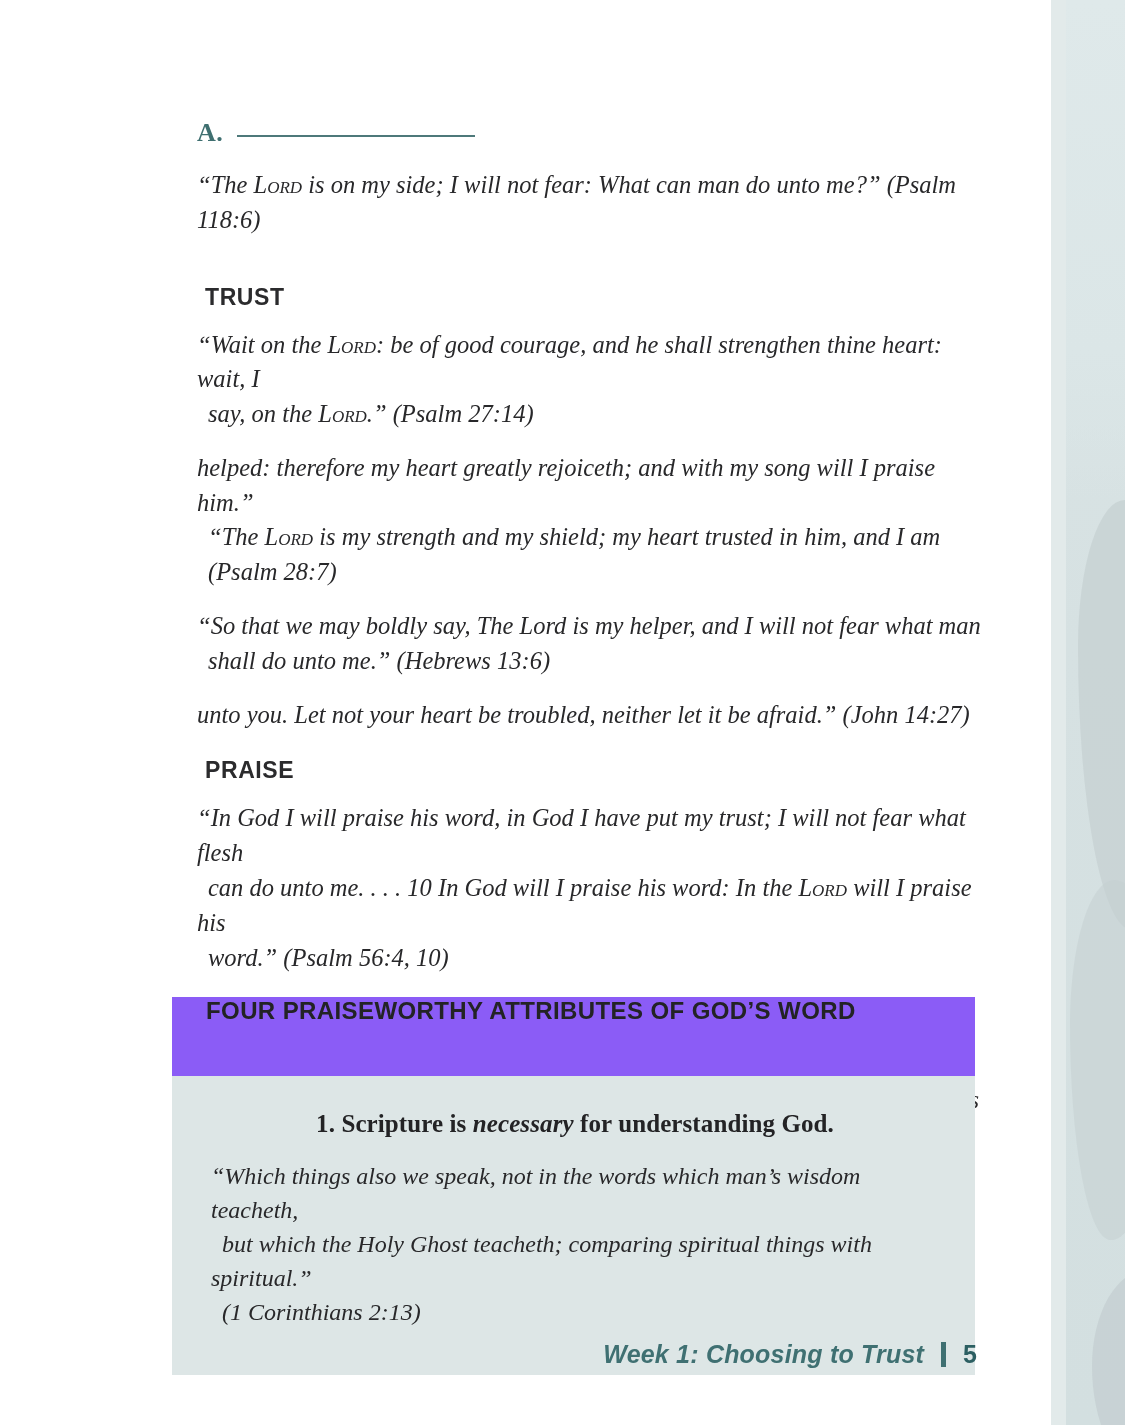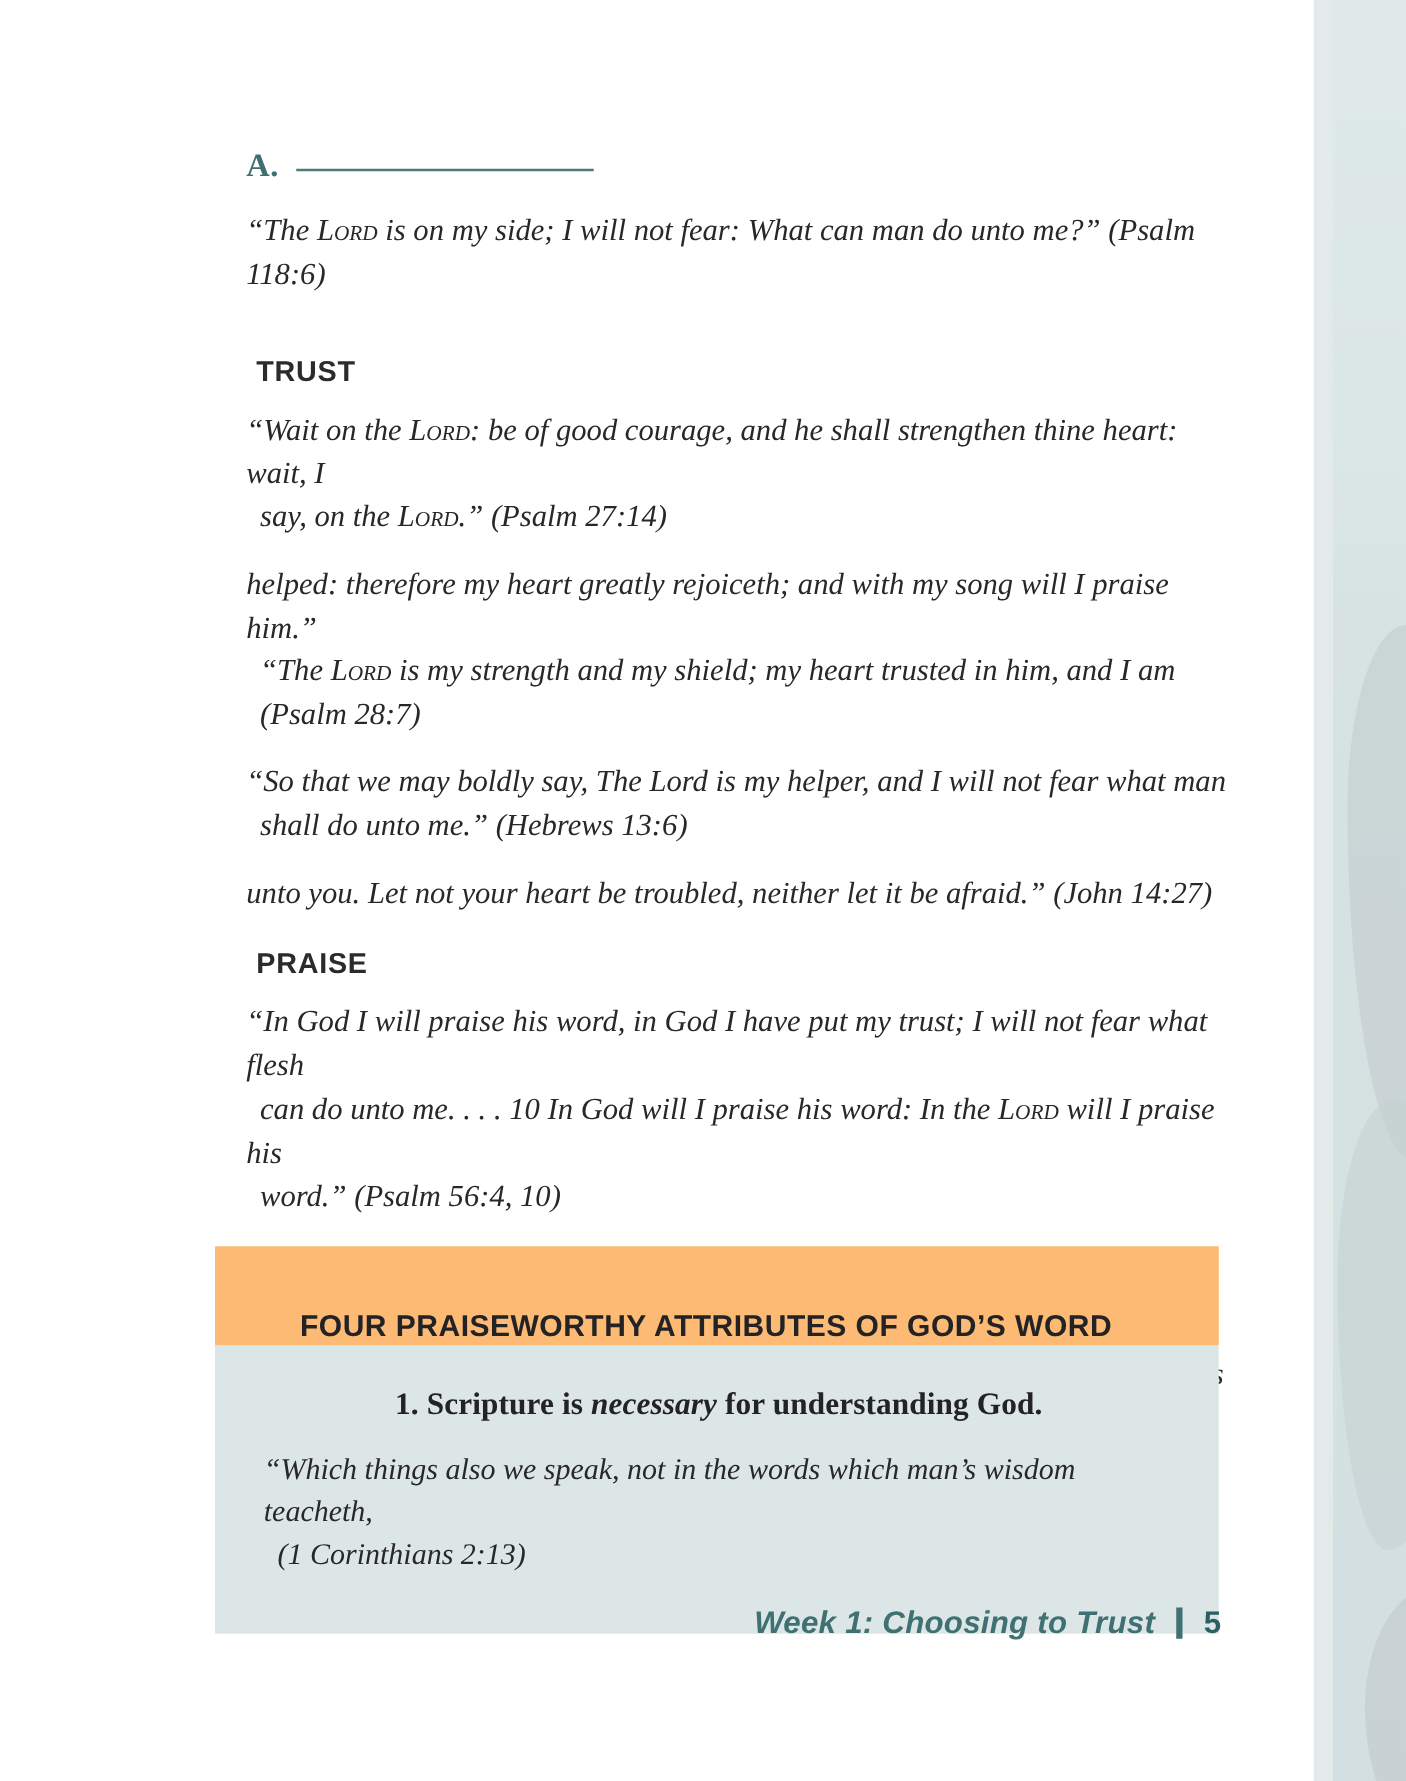--- a/index.html
+++ b/index.html
@@ -144,25 +144,25 @@
   .subhead.first { margin-top: 46px; }
 
   
   .callout {
     position: absolute;
     left: 172px;
     top: 997px;
     width: 803px;
   }
   .callout-header {
-    background: #fdba74;
+    background: #8b5cf6;
     height: 79px;
     display: flex;
-    align-items: flex-end;
-    padding-left: 68px;
+    align-items: flex-start;
+    padding-left: 34px;
   }
   .callout-title {
     font-family: "Liberation Sans", sans-serif;
     font-weight: bold;
     font-size: 24px;
     letter-spacing: .4px;
     color: #232325;
   }
   .callout-body {
     background: #dde6e6;
@@ -184,21 +184,21 @@
   .callout .verse {
     margin-bottom: 0;
     font-size: 24px;
     padding-left: 8px;
   }
 
   
   .footer {
     position: absolute;
     left: 0;
-    top: 1284px;
+    top: 1340px;
     width: 977px;
     display: flex;
     justify-content: flex-end;
     align-items: center;
     gap: 17px;
   }
   .footer-title {
     font-family: "Liberation Sans", sans-serif;
     font-style: italic;
     font-weight: bold;
@@ -277,20 +277,21 @@
   <div class="callout">
     <div class="callout-header">
       <span class="callout-title">FOUR PRAISEWORTHY ATTRIBUTES OF GOD’S WORD</span>
     </div>
     <div class="callout-body">
       <div class="callout-point">
         <span>1.</span><span> Scripture is </span><em>necessary</em><span> for understanding God.</span>
       </div>
       <div class="verse">
           <span class="ln">“Which things also we speak, not in the words which man’s wisdom teacheth,</span>
+          <span class="ln">but which the Holy Ghost teacheth; comparing spiritual things with spiritual.”</span>
           <span class="ln">(1 Corinthians 2:13)</span>
         </div>
     </div>
   </div>
 
   <div class="footer">
     <span class="footer-title">Week 1: Choosing to Trust</span>
     <span class="footer-sep"></span>
     <span class="footer-page">5</span>
   </div>

